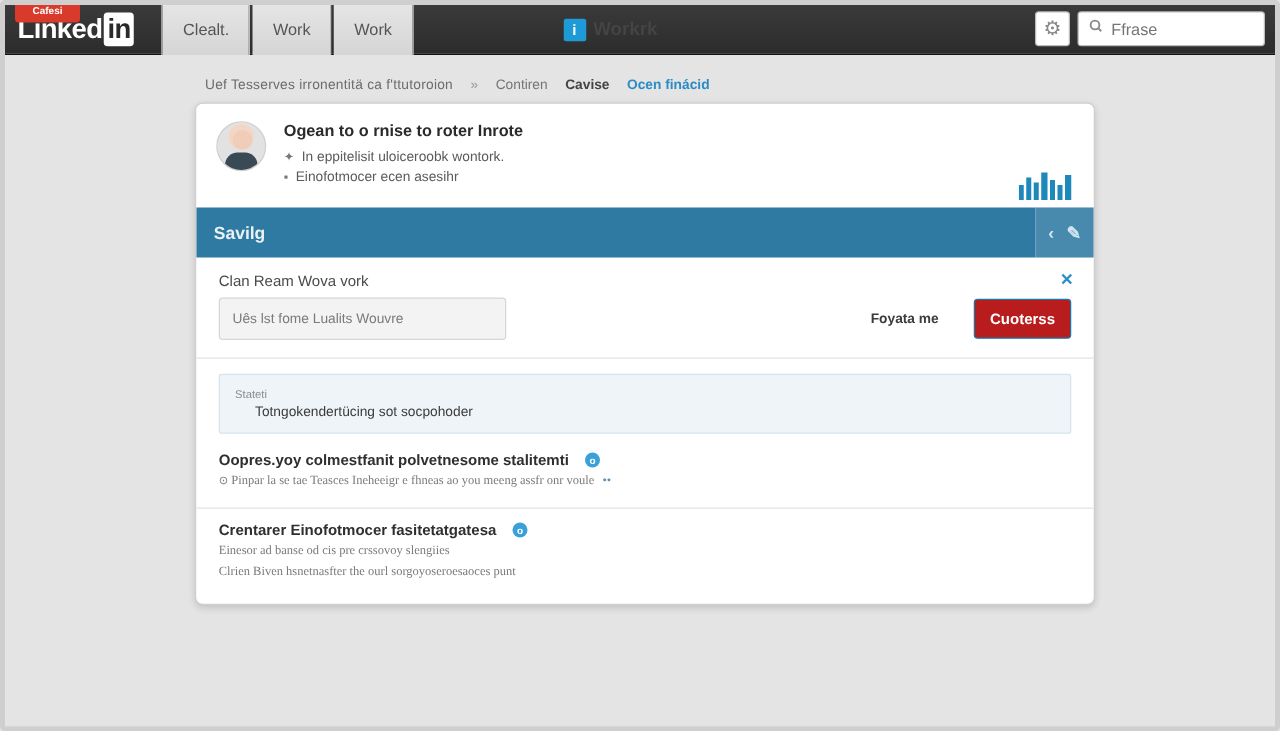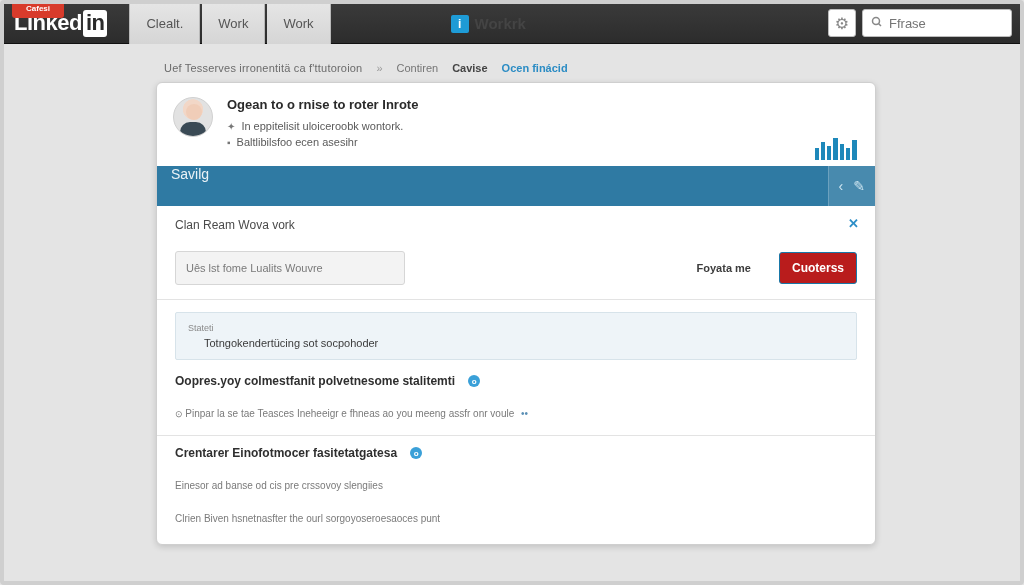--- a/index.html
+++ b/index.html
@@ -206,23 +206,24 @@
     bottom: 6px;
     color: #1e88ba;
   }
   .skyline-icon svg { display: block; }
 
   .blue-bar {
     background: #2f7aa3;
     color: #fff;
     height: 40px;
     display: flex;
+    align-items: center;
     padding: 0 14px;
     font-size: 14px;
-    font-weight: 400;
+    font-weight: 700;
     position: relative;
   }
   .blue-bar-label { opacity: 0.9; }
   .blue-bar-right {
     position: absolute;
     right: 0;
     top: 0;
     height: 40px;
     display: flex;
     align-items: center;
@@ -235,21 +236,21 @@
   .pin  { color: #cfe6f1; font-size: 14px; cursor: pointer; }
 
   .section {
     padding: 12px 18px 14px 18px;
     border-bottom: 1px solid #e3e3e3;
     position: relative;
   }
   .section-title {
     font-size: 12px;
     color: #4a4a4a;
-    margin-bottom: 19px;
+    margin-bottom: 6px;
   }
   .section-close {
     position: absolute;
     right: 16px;
     top: 10px;
     color: #2d8ec7;
     font-weight: 700;
     cursor: pointer;
     font-size: 13px;
   }
@@ -326,22 +327,23 @@
     color: #fff;
     font-size: 8px;
     display: inline-flex;
     align-items: center;
     justify-content: center;
     font-weight: 700;
   }
   .option-desc {
     font-size: 10px;
     color: #7a7a7a;
-    margin-top: 19px;
+    margin-top: 3px;
     line-height: 1.4;
+    font-family: Liberation Serif, serif;
   }
   .option-desc .more-dots { color: #5a8fb5; margin-left: 4px; }
 
   .section.last { border-bottom: none; }
 </style>
 </head>
 <body>
 
 <div class="topbar">
   <div class="topbar-redtab">Cafesi</div>
@@ -387,21 +389,21 @@
   <div class="card-header">
     <div class="avatar"></div>
     <div class="header-texts">
       <div class="header-title">Ogean to o rnise to roter Inrote</div>
       <div class="header-sub">
         <span class="mini-icon">✦</span>
         <span>In eppitelisit uloiceroobk wontork.</span>
       </div>
       <div class="header-sub">
         <span class="mini-icon">▪</span>
-        <span>Baltlibilsfoo ecen asesihr</span>
+        <span>Einofotmocer ecen asesihr</span>
       </div>
     </div>
     <div class="skyline-icon">
       <svg width="44" height="26" viewBox="0 0 44 26" fill="#1e88ba">
         <rect x="0" y="14" width="4" height="12"></rect>
         <rect x="6" y="8" width="4" height="18"></rect>
         <rect x="12" y="12" width="4" height="14"></rect>
         <rect x="18" y="4" width="5" height="22"></rect>
         <rect x="25" y="10" width="4" height="16"></rect>
         <rect x="31" y="14" width="4" height="12"></rect>

